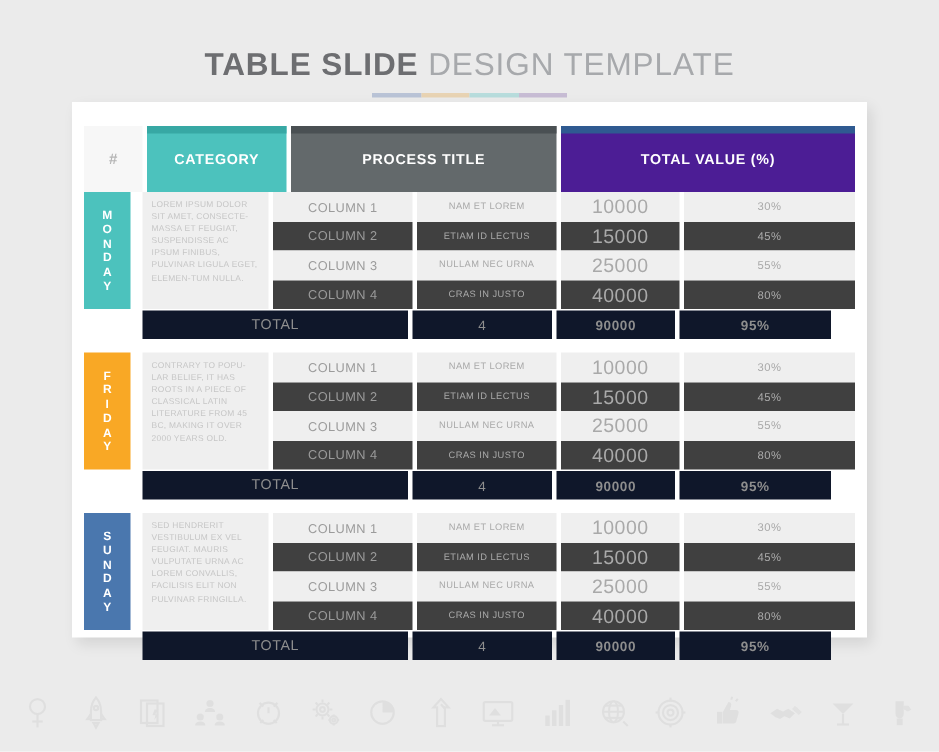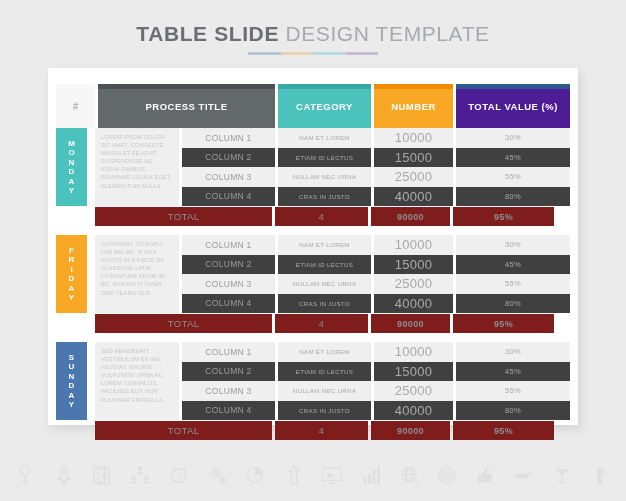--- a/index.html
+++ b/index.html
@@ -9,21 +9,21 @@
     height: 501px;
     background: #ebebeb;
     font-family: "Liberation Sans", sans-serif;
     overflow: hidden;
     position: relative;
   }
 
   
   .title-wrap {
     position: absolute;
-    top: 22px; left: 0; right: 0;
+    top: 32px; left: 0; right: 0;
     text-align: center;
   }
   .title {
     font-size: 21px;
     letter-spacing: 0.6px;
     white-space: nowrap;
   }
   .title .t-bold  { font-weight: bold; color: #6d6e71; }
   .title .t-light { font-weight: normal; color: #a7a9ac; }
 
@@ -166,21 +166,21 @@
     display: flex;
     height: 19px;
     margin-left: 39px;
     margin-top: 1px;
     align-items: stretch;
   }
   .tcell {
     display: flex;
     align-items: center;
     justify-content: center;
-    background: #7f1d1d;
+    background: #0f172a;
     color: #8e8e8e;
     font-size: 9px;
     margin-right: 3px;
     letter-spacing: 0.4px;
   }
   .t-label { flex: 0 0 177px; font-size: 9.5px; }
   .t-cat   { flex: 0 0 93px; }
   .t-num   { flex: 0 0 79px; font-weight: bold; }
   .t-tot   { flex: 1 1 auto; font-weight: bold; margin-right: 16px; }
 
@@ -213,31 +213,27 @@
     <span class="tr3"></span>
     <span class="tr4"></span>
   </div>
 </div>
 
 <div class="card">
   <div class="table-area">
 
     <div class="hdr-row">
       <div class="hdr-num">#</div>
+      <div class="hdr-cell hdr-category">
+        <div class="topstrip"></div>
+        <span>CATEGORY</span>
+      </div>
       <div class="hdr-cell hdr-process">
         <div class="topstrip"></div>
         <span>PROCESS TITLE</span>
-      </div>
-      <div class="hdr-cell hdr-category">
-        <div class="topstrip"></div>
-        <span>CATEGORY</span>
-      </div>
-      <div class="hdr-cell hdr-number">
-        <div class="topstrip"></div>
-        <span>NUMBER</span>
       </div>
       <div class="hdr-cell hdr-total">
         <div class="topstrip"></div>
         <span>TOTAL VALUE (%)</span>
       </div>
     </div>
 
     <div class="day-block">
       <div class="day-tab teal">
         <span>M</span>

